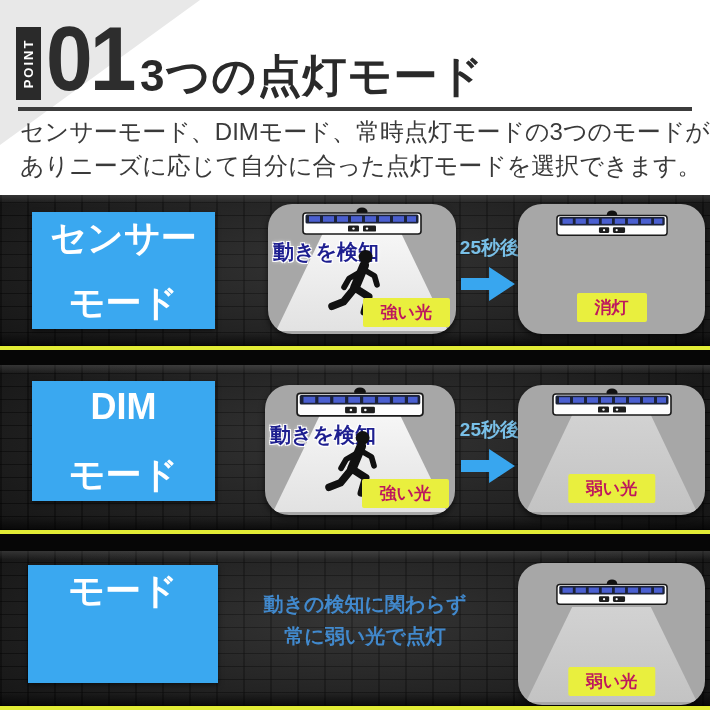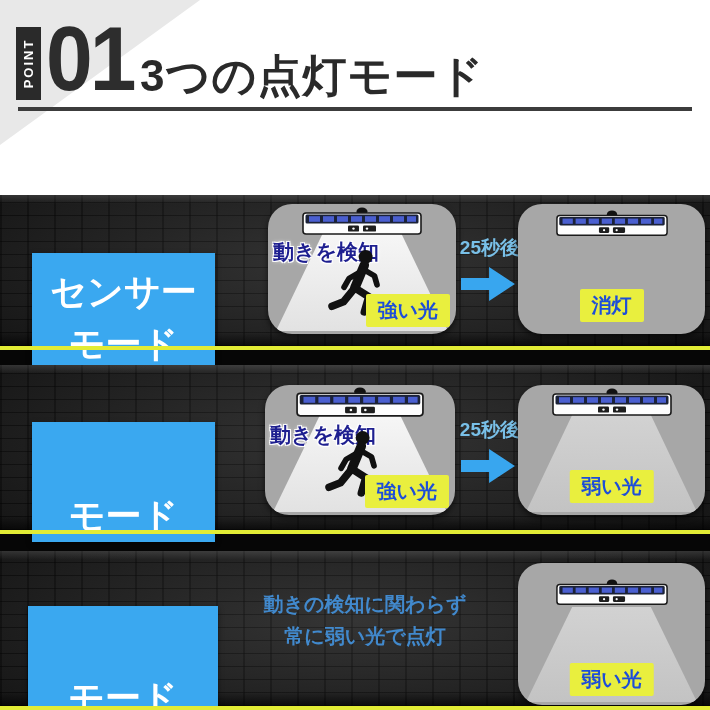--- a/index.html
+++ b/index.html
@@ -32,37 +32,37 @@
       repeating-linear-gradient(90deg, rgba(0,0,0,0.40) 0 2px, transparent 2px 27px),
       repeating-linear-gradient(0deg, rgba(0,0,0,0.55) 0 1px, transparent 1px 13px);
   }
   .row1 { top:195px; height:151px; }
   .row2 { top:365px; height:165px; }
   .row3 { top:551px; height:155px; }
   .yline { position:absolute; left:0; width:710px; height:4px; background:#e2ec35; }
   .yline1 { top:346px; } .yline2 { top:530px; } .yline3 { top:706px; }
 
   .mode-box { position:absolute; background:#3aa8f0; color:#fff; font-weight:bold;
-    display:flex; flex-direction:column; align-items:center; justify-content:flex-end;
-    text-align:center; line-height:1.45; box-shadow:0 2px 5px rgba(0,0,0,0.55);margin-top:41px; }
+    display:flex; flex-direction:column; align-items:center; justify-content:space-between;
+    text-align:center; line-height:1.45; box-shadow:0 2px 5px rgba(0,0,0,0.55); }
   .mode-box .l1, .mode-box .l2 { white-space:nowrap; }
   .row1 .mode-box { left:32px; top:17px; width:183px; height:117px; font-size:36px; }
   .row2 .mode-box { left:32px; top:16px; width:183px; height:120px; font-size:36px; }
   .row3 .mode-box { left:28px; top:14px; width:190px; height:118px; font-size:36px; }
 
   .panel { position:absolute; background:#a7a7a7; border-radius:24px; overflow:hidden;
     box-shadow:0 3px 6px rgba(0,0,0,0.6); }
   .beam { position:absolute; left:8px; right:8px; top:30px; bottom:3px;
     clip-path:polygon(27% 0,73% 0,100% 100%,0 100%); }
   .beam.strong { background:linear-gradient(180deg,#f6f6f6,#e2e2e2); }
   .beam.dim    { background:linear-gradient(180deg,#d2d2d2,#c3c3c3); }
   .fixture { position:absolute; left:50%; transform:translateX(-50%); }
   .runner { position:absolute; }
-  .tag { position:absolute; background:#e9ef3e; color:#1d4ed8; font-weight:bold;
-    font-size:20px; padding:3px 12px; border-radius:2px; white-space:nowrap; }
+  .tag { position:absolute; background:#e9ef3e; color:#be185d; font-weight:bold;
+    font-size:17px; padding:3px 18px; border-radius:2px; white-space:nowrap; }
   .tag.center { left:50%; transform:translateX(-50%); }
   .detect { position:absolute; font-size:21px; font-weight:bold; color:#1e1f90; white-space:nowrap;
     text-shadow:-1px -1px 0 #fff, 1px -1px 0 #fff, -1px 1px 0 #fff, 1px 1px 0 #fff, 0 0 4px #fff; }
 
   .arrow-wrap { position:absolute; width:62px; text-align:right; }
   .arrow-wrap .t { font-size:19px; font-weight:bold; color:#79c0e8; white-space:nowrap; }
   .arrow-right { margin:6px auto 0; width:54px; height:34px; background:#38a6ef;
     clip-path:polygon(0 32%,52% 32%,52% 0,100% 50%,52% 100%,52% 68%,0 68%); }
 
   .desc { position:absolute; font-size:20px; font-weight:bold; color:#4189cd;
@@ -74,20 +74,24 @@
 <div id="stage">
 
   <div class="header">
     <div class="corner"></div>
     <div class="point-box">
       <span>POINT</span>
     </div>
     <div class="point-num">01</div>
     <div class="page-title">3つの点灯モード</div>
     <div class="divider"></div>
+    <div class="subtitle">
+      <div>センサーモード、DIMモード、常時点灯モードの3つのモードが</div>
+      <div>ありニーズに応じて自分に合った点灯モードを選択できます。</div>
+    </div>
   </div>
 
   <div class="row row1">
     <div class="mode-box">
       <div class="l1">センサー</div>
       <div class="l2">モード</div>
     </div>
 
     <div class="panel" style="left:268px; top:9px; width:188px; height:130px;">
       <div class="beam strong"></div>
@@ -149,20 +153,21 @@
         <circle cx="51.5" cy="21.6" r="1.2" fill="#fff"></circle>
           <circle cx="65" cy="21.6" r="1.2" fill="#fff"></circle>
       </svg>
       <div class="tag center" style="bottom:12px;">消灯</div>
     </div>
   </div>
   <div class="yline yline1"></div>
 
   <div class="row row2">
     <div class="mode-box">
+      <div class="l1">DIM</div>
       <div class="l2">モード</div>
     </div>
 
     <div class="panel" style="left:265px; top:20px; width:190px; height:130px;">
       <div class="beam strong"></div>
       <svg class="fixture" style="top:2px;" width="140" height="32" viewBox="0 0 120 30">
         <ellipse cx="60" cy="4.5" rx="5.5" ry="4" fill="#111"></ellipse>
         <rect x="1" y="6" width="118" height="21" rx="3" fill="#fdfdfd" stroke="#1a1a1a" stroke-width="1.6"></rect>
         <rect x="3.5" y="7.5" width="113" height="9" rx="1.5" fill="#1b2238"></rect>
         <g fill="#4a5fd0">

